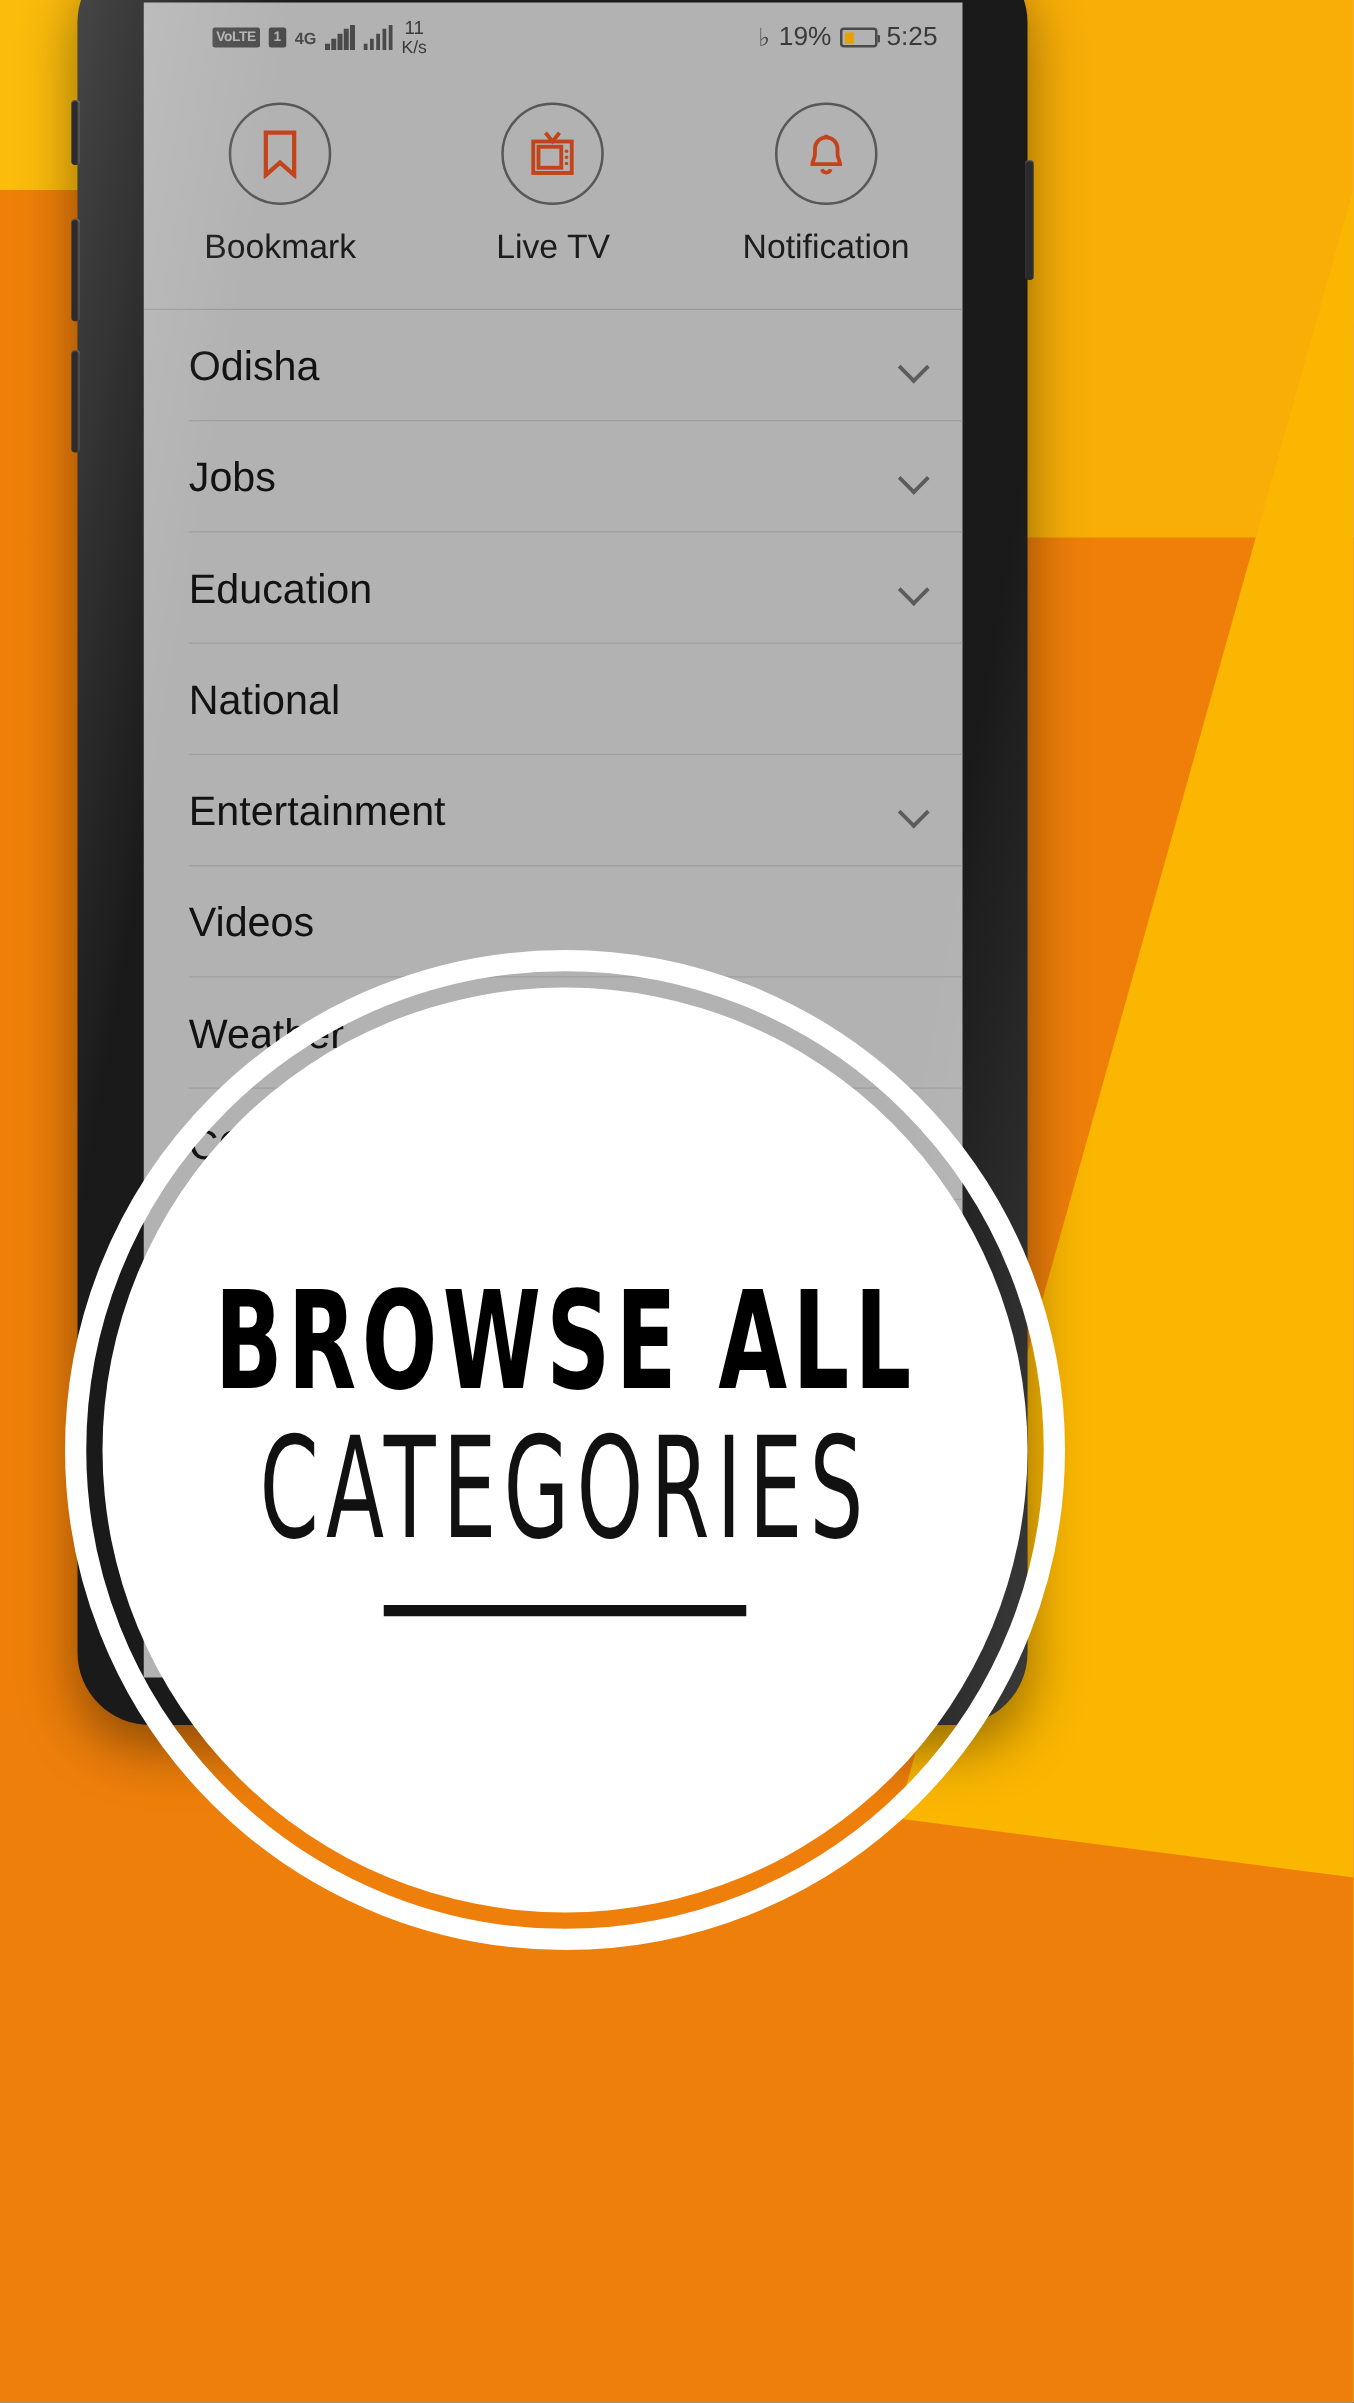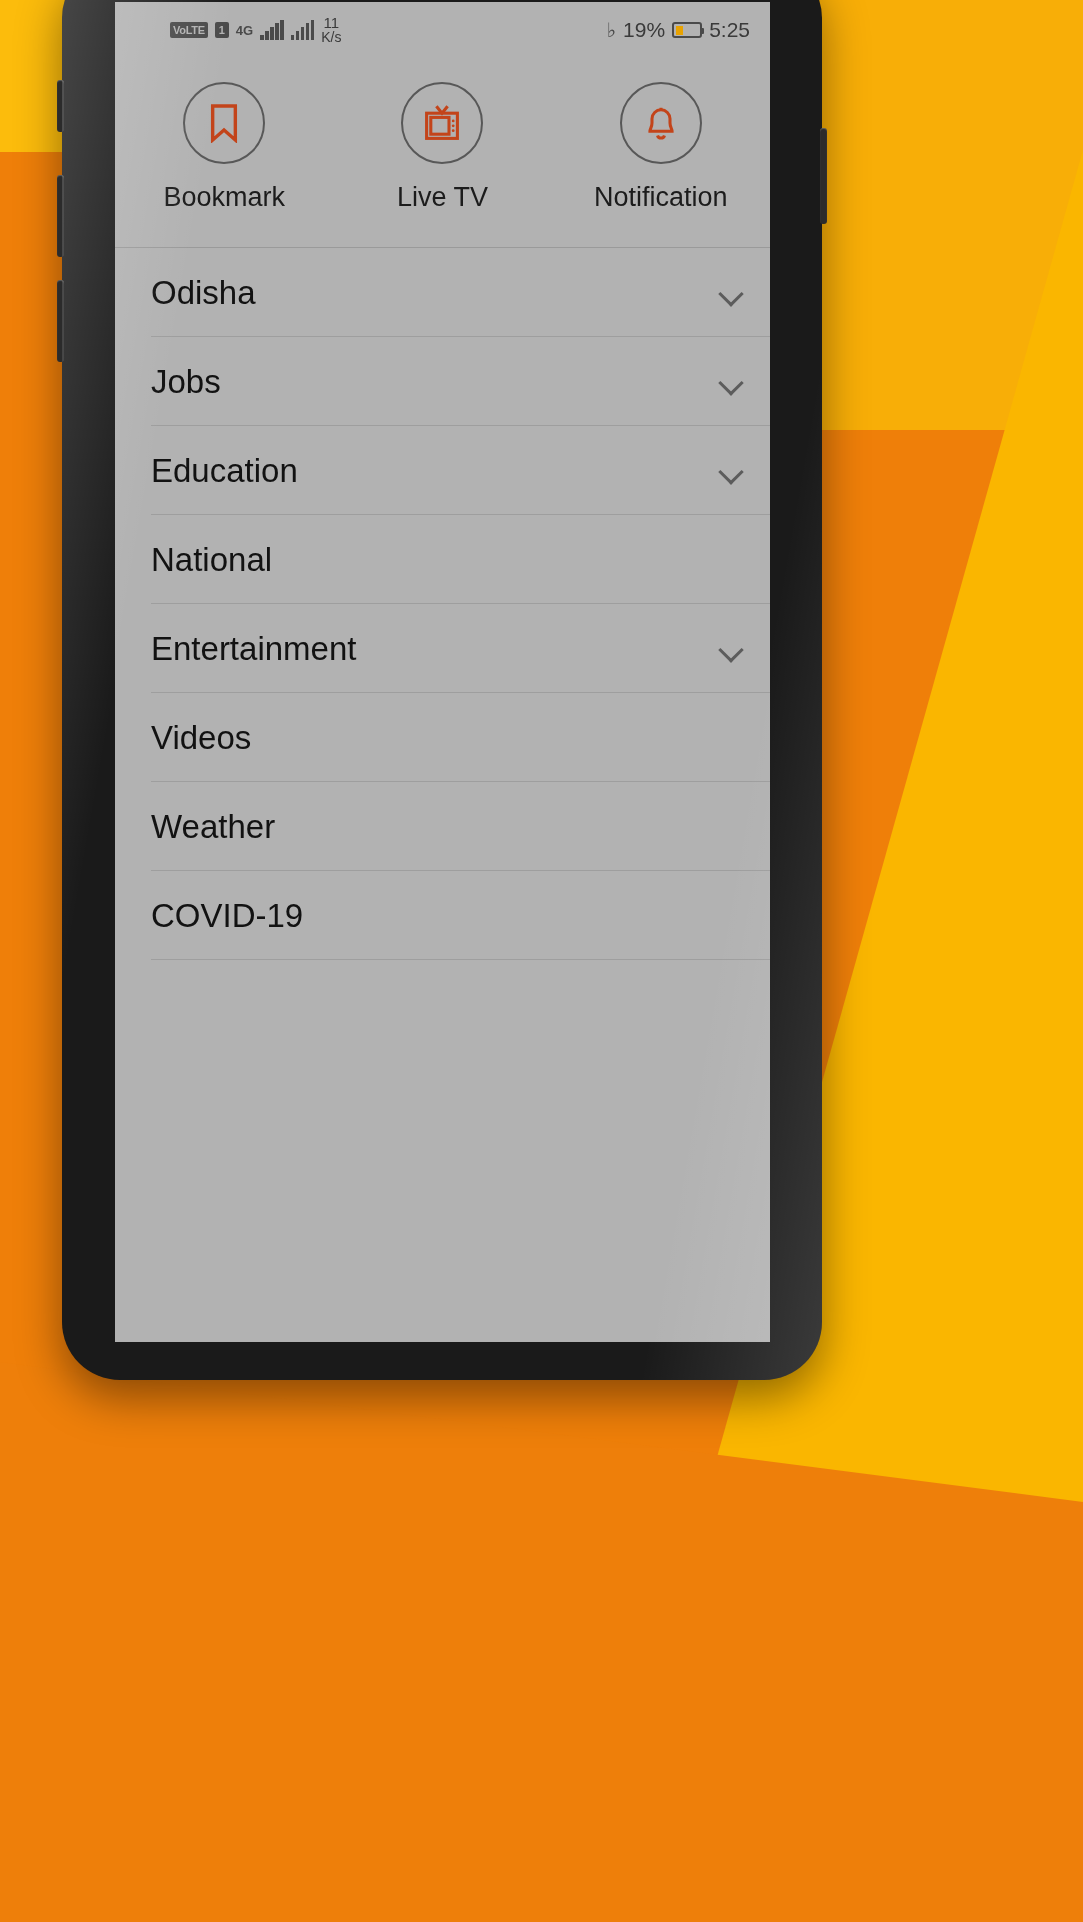--- a/index.html
+++ b/index.html
@@ -323,14 +323,23 @@
         </div>
 
         <div class="menu-row">
           <span class="menu-label">COVID-19</span>
         </div>
 
       </div>
     </div>
   </div>
 
+  <div id="circle-wrap">
+    <div id="circle-ring"></div>
+    <div id="circle-disc"></div>
+    <div id="circle-text">
+      <div class="browse-all">BROWSE ALL</div>
+      <div class="categories">CATEGORIES</div>
+      <div class="underline"></div>
+    </div>
+  </div>
 
 </div>
 
 </body></html>

